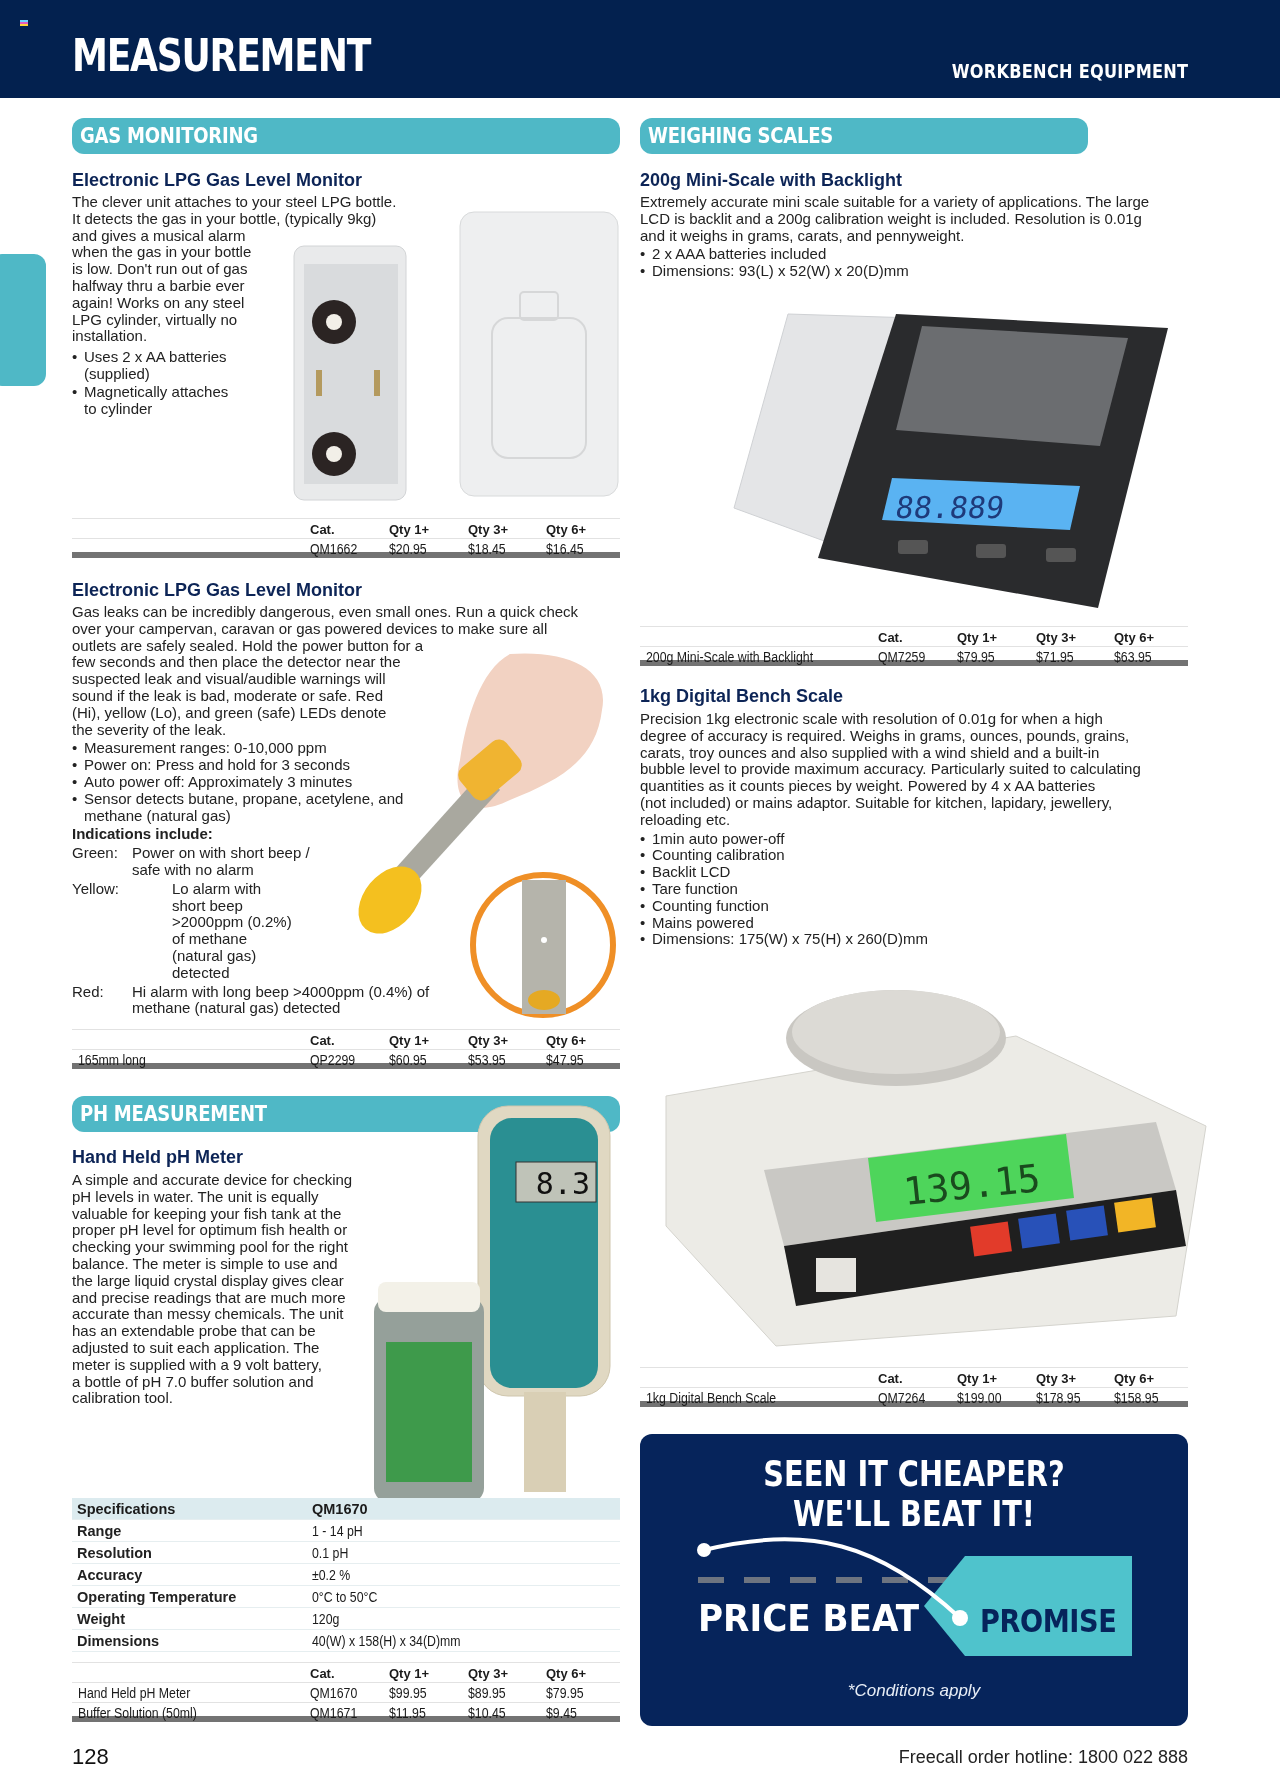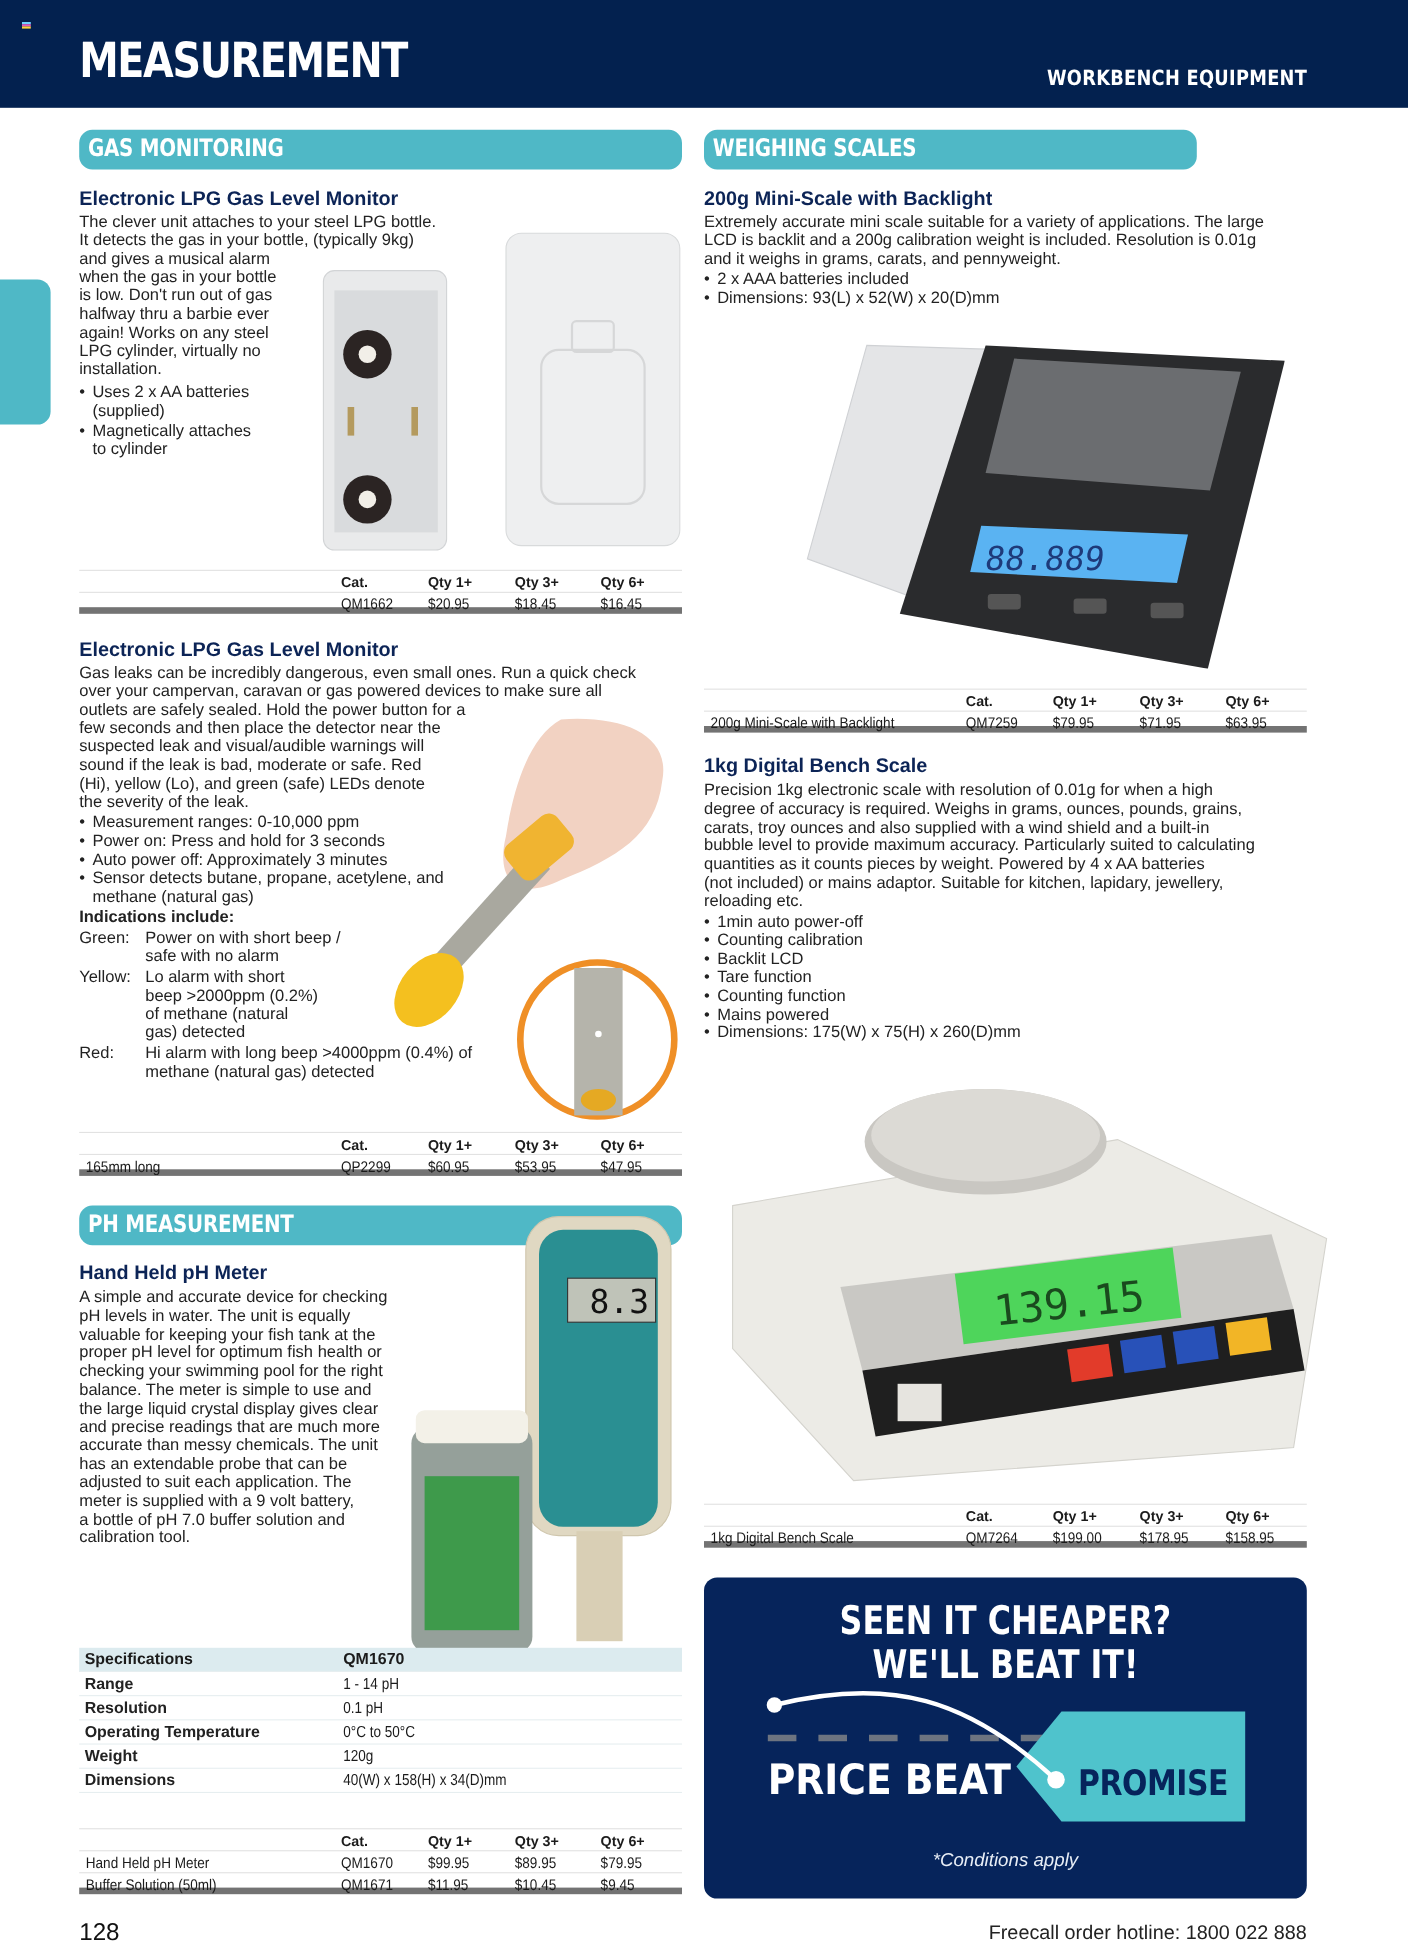--- a/index.html
+++ b/index.html
@@ -134,21 +134,21 @@
     <li>Measurement ranges: 0-10,000 ppm</li>
     <li>Power on: Press and hold for 3 seconds</li>
     <li>Auto power off: Approximately 3 minutes</li>
     <li>Sensor detects butane, propane, acetylene, and methane (natural gas)</li>
   </ul>
   <div class="ind-title">Indications include:</div>
   <div class="ind-row" style="width:260px;">
     <span class="k">Green:</span>
     <span class="v">Power on with short beep / safe with no alarm</span>
   </div>
-  <div class="ind-row" style="width:220px;">
+  <div class="ind-row" style="width:220px;gap:40px;">
     <span class="k">Yellow:</span>
     <span class="v">Lo alarm with short beep &gt;2000ppm (0.2%) of methane (natural gas) detected</span>
   </div>
   <div class="ind-row" style="width:380px;">
     <span class="k">Red:</span>
     <span class="v">Hi alarm with long beep &gt;4000ppm (0.4%) of methane (natural gas) detected</span>
   </div>
 </div>
 
 <svg class="img" style="left:340px; top:650px;" width="290" height="380">
@@ -216,20 +216,24 @@
     <span class="k">Specifications</span>
     <span class="v">QM1670</span>
   </div>
   <div class="spec-row">
     <span class="k">Range</span>
     <span class="v">1 - 14 pH</span>
   </div>
   <div class="spec-row">
     <span class="k">Resolution</span>
     <span class="v">0.1 pH</span>
+  </div>
+  <div class="spec-row">
+    <span class="k">Accuracy</span>
+    <span class="v">±0.2 %</span>
   </div>
   <div class="spec-row">
     <span class="k">Operating Temperature</span>
     <span class="v">0°C to 50°C</span>
   </div>
   <div class="spec-row">
     <span class="k">Weight</span>
     <span class="v">120g</span>
   </div>
   <div class="spec-row">

